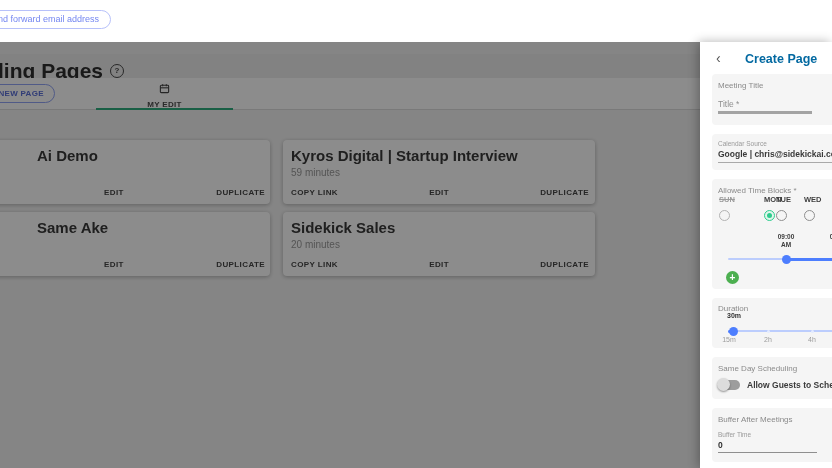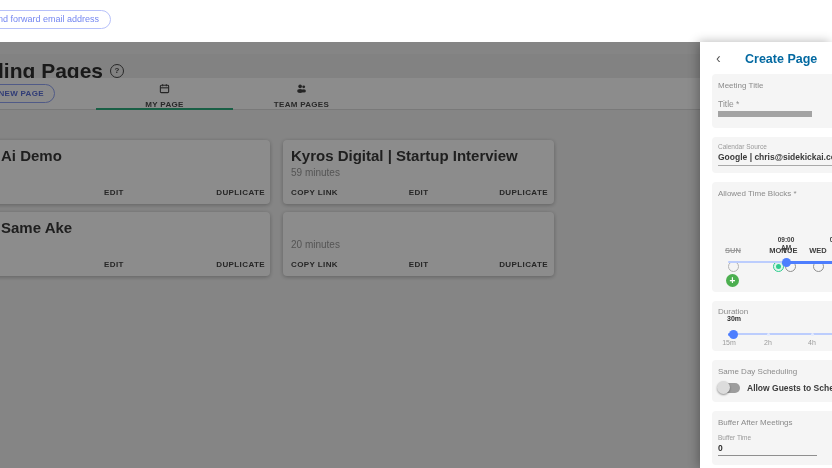--- a/index.html
+++ b/index.html
@@ -26,25 +26,25 @@
   .tab { position:absolute; top:0; height:32px; width:137px; display:flex; flex-direction:column;
     align-items:center; justify-content:center; gap:2px; }
   .tab-mypages { left:96px; }
   .tab-teampages { left:233px; }
   .tab-label { font-size:8px; font-weight:600; letter-spacing:.3px; color:#4c4c4c; }
   .tab-underline { position:absolute; left:0; right:0; bottom:0; height:2.5px; background:#2fae7e; }
   .tab svg { width:11px; height:11px; }
 
   .card { position:absolute; height:64px; background:#fff; border-radius:4px; box-shadow:0 1px 4px rgba(0,0,0,.28); }
   .card-cut  { left:-64px; width:334px; }
-  .card-full { left:283px; width:271px;text-align:right; }
+  .card-full { left:283px; width:312px;text-align:right; }
   .row1 { top:98px; } .row2 { top:170px; }
   .card-title { position:absolute; top:7px; font-size:15px; font-weight:600; color:#3a3a3a; white-space:nowrap; }
   .card-full .card-title { left:8px; }
-  .card-cut  .card-title { left:65px; }
+  .card-cut  .card-title { left:65px;padding-left:36px; }
   .card-sub { position:absolute; left:8px; top:27px; font-size:10px; color:#9b9b9b; }
   .actions { position:absolute; bottom:7px; display:flex; justify-content:space-between;
     font-size:8px; font-weight:700; letter-spacing:.4px; color:#464646; }
   .card-full .actions { left:8px; right:6px; }
   .card-cut  .actions { left:168px; right:5px; }
   .act { cursor:pointer; }
 
   
   .overlay { position:absolute; left:0; top:42px; right:0; bottom:0; background:rgba(0,0,0,.45); z-index:5; }
 
@@ -53,30 +53,30 @@
     overflow:hidden; box-shadow:-2px 0 10px rgba(0,0,0,.3); }
   .drawer-head { position:relative; height:32px; }
   .back-icon { position:absolute; left:16px; top:9px; font-size:14px; color:#555; line-height:14px; }
   .drawer-title { position:absolute; left:45px; top:10px; font-size:12.5px; font-weight:700; color:#0369a1; white-space:nowrap; }
 
   .sec { position:relative; margin:0 0 9px 12px; width:200px; background:#f5f5f5; border-radius:4px; }
   .sec-label { font-size:8px; color:#8b8b8b; }
   .tiny-label { font-size:6.5px; color:#9a9a9a; }
 
   .sec-meeting { padding:7px 6px 11px; }
-  .title-input { display:block; margin-top:9px; width:94px; border:none; border-bottom:6px solid #a3a3a3;
+  .title-input { display:block; margin-top:9px; width:94px; border:none; border-bottom:3px solid #a3a3a3;
     background:transparent; font-size:8.5px; color:#3a3a3a; padding:0 0 2px; font-family:"Liberation Sans",sans-serif; }
   .title-input::placeholder { color:#8f8f8f; }
 
   .sec-calendar { padding:6px 6px 7px; }
   .cal-value { margin-top:2px; width:190px; border-bottom:1px solid #a9a9a9; padding-bottom:3px;
     font-size:8.5px; font-weight:700; color:#3a3a3a; white-space:nowrap; }
 
   .sec-blocks { height:110px; padding:7px 6px; }
-  .day { position:absolute; top:16px; width:28px; display:flex; flex-direction:column; align-items:center; gap:6px;margin-top:48px; }
+  .day { position:absolute; top:16px; width:28px; display:flex; flex-direction:column; align-items:flex-start; gap:6px; }
   .day-label { font-size:7.5px; font-weight:700; color:#3e3e3e; }
   .day-disabled .day-label { color:#9c9c9c; text-decoration:line-through; }
   .radio { width:11px; height:11px; border-radius:50%; border:1.5px solid #8f8f8f; background:transparent; }
   .day-disabled .radio { border-color:#b3b3b3; }
   .radio-selected { position:relative; border-color:#2ecc8e; background:#dff6eb; }
   .radio-selected::after { content:""; position:absolute; inset:2px; border-radius:50%; background:#2ecc8e; }
   .tlabel { position:absolute; top:54px; width:36px; text-align:center; font-size:6.5px; font-weight:700;
     color:#3c3c3c; line-height:7.5px; white-space:pre-line; }
   .tlabel-start { left:56px; } .tlabel-end { left:108px; }
   .track { position:absolute; height:2px; background:#bccdfd; border-radius:1px; }
@@ -129,35 +129,24 @@
 
     <div class="tab tab-mypages">
       <span>
         <svg viewBox="0 0 24 24">
             <rect x="3" y="5" width="18" height="16" rx="2" fill="none" stroke="#444" stroke-width="2.4"></rect>
             <line x1="8" y1="2.5" x2="8" y2="7" stroke="#444" stroke-width="2.4"></line>
             <line x1="16" y1="2.5" x2="16" y2="7" stroke="#444" stroke-width="2.4"></line>
             <line x1="3" y1="10.5" x2="21" y2="10.5" stroke="#444" stroke-width="2.4"></line>
           </svg>
       </span>
-      <span class="tab-label">MY PAGE</span>
+      <span class="tab-label">MY EDIT</span>
       <div class="tab-underline"></div>
     </div>
 
-    <div class="tab tab-teampages">
-      <span>
-        <svg viewBox="0 0 24 24">
-            <circle cx="9" cy="7.5" r="4" fill="#444"></circle>
-            <circle cx="16.8" cy="8.3" r="3.1" fill="#444"></circle>
-            <ellipse cx="9" cy="17.5" rx="6.3" ry="4.2" fill="#444"></ellipse>
-            <ellipse cx="17" cy="17.2" rx="4.6" ry="3.6" fill="#444"></ellipse>
-          </svg>
-      </span>
-      <span class="tab-label">TEAM PAGES</span>
-    </div>
   </div>
 
   <div class="card card-cut row1">
     <div class="card-title">Ai Demo</div>
     <div class="actions">
       <span class="act">EDIT</span>
       <span class="act">DUPLICATE</span>
     </div>
   </div>
 
@@ -173,20 +162,21 @@
 
   <div class="card card-cut row2">
     <div class="card-title">Same Ake</div>
     <div class="actions">
       <span class="act">EDIT</span>
       <span class="act">DUPLICATE</span>
     </div>
   </div>
 
   <div class="card card-full row2">
+    <div class="card-title">Sidekick Sales</div>
     <div class="card-sub">20 minutes</div>
     <div class="actions">
       <span class="act">COPY LINK</span>
       <span class="act">EDIT</span>
       <span class="act">DUPLICATE</span>
     </div>
   </div>
 </div>
 
 <div class="overlay"></div>

